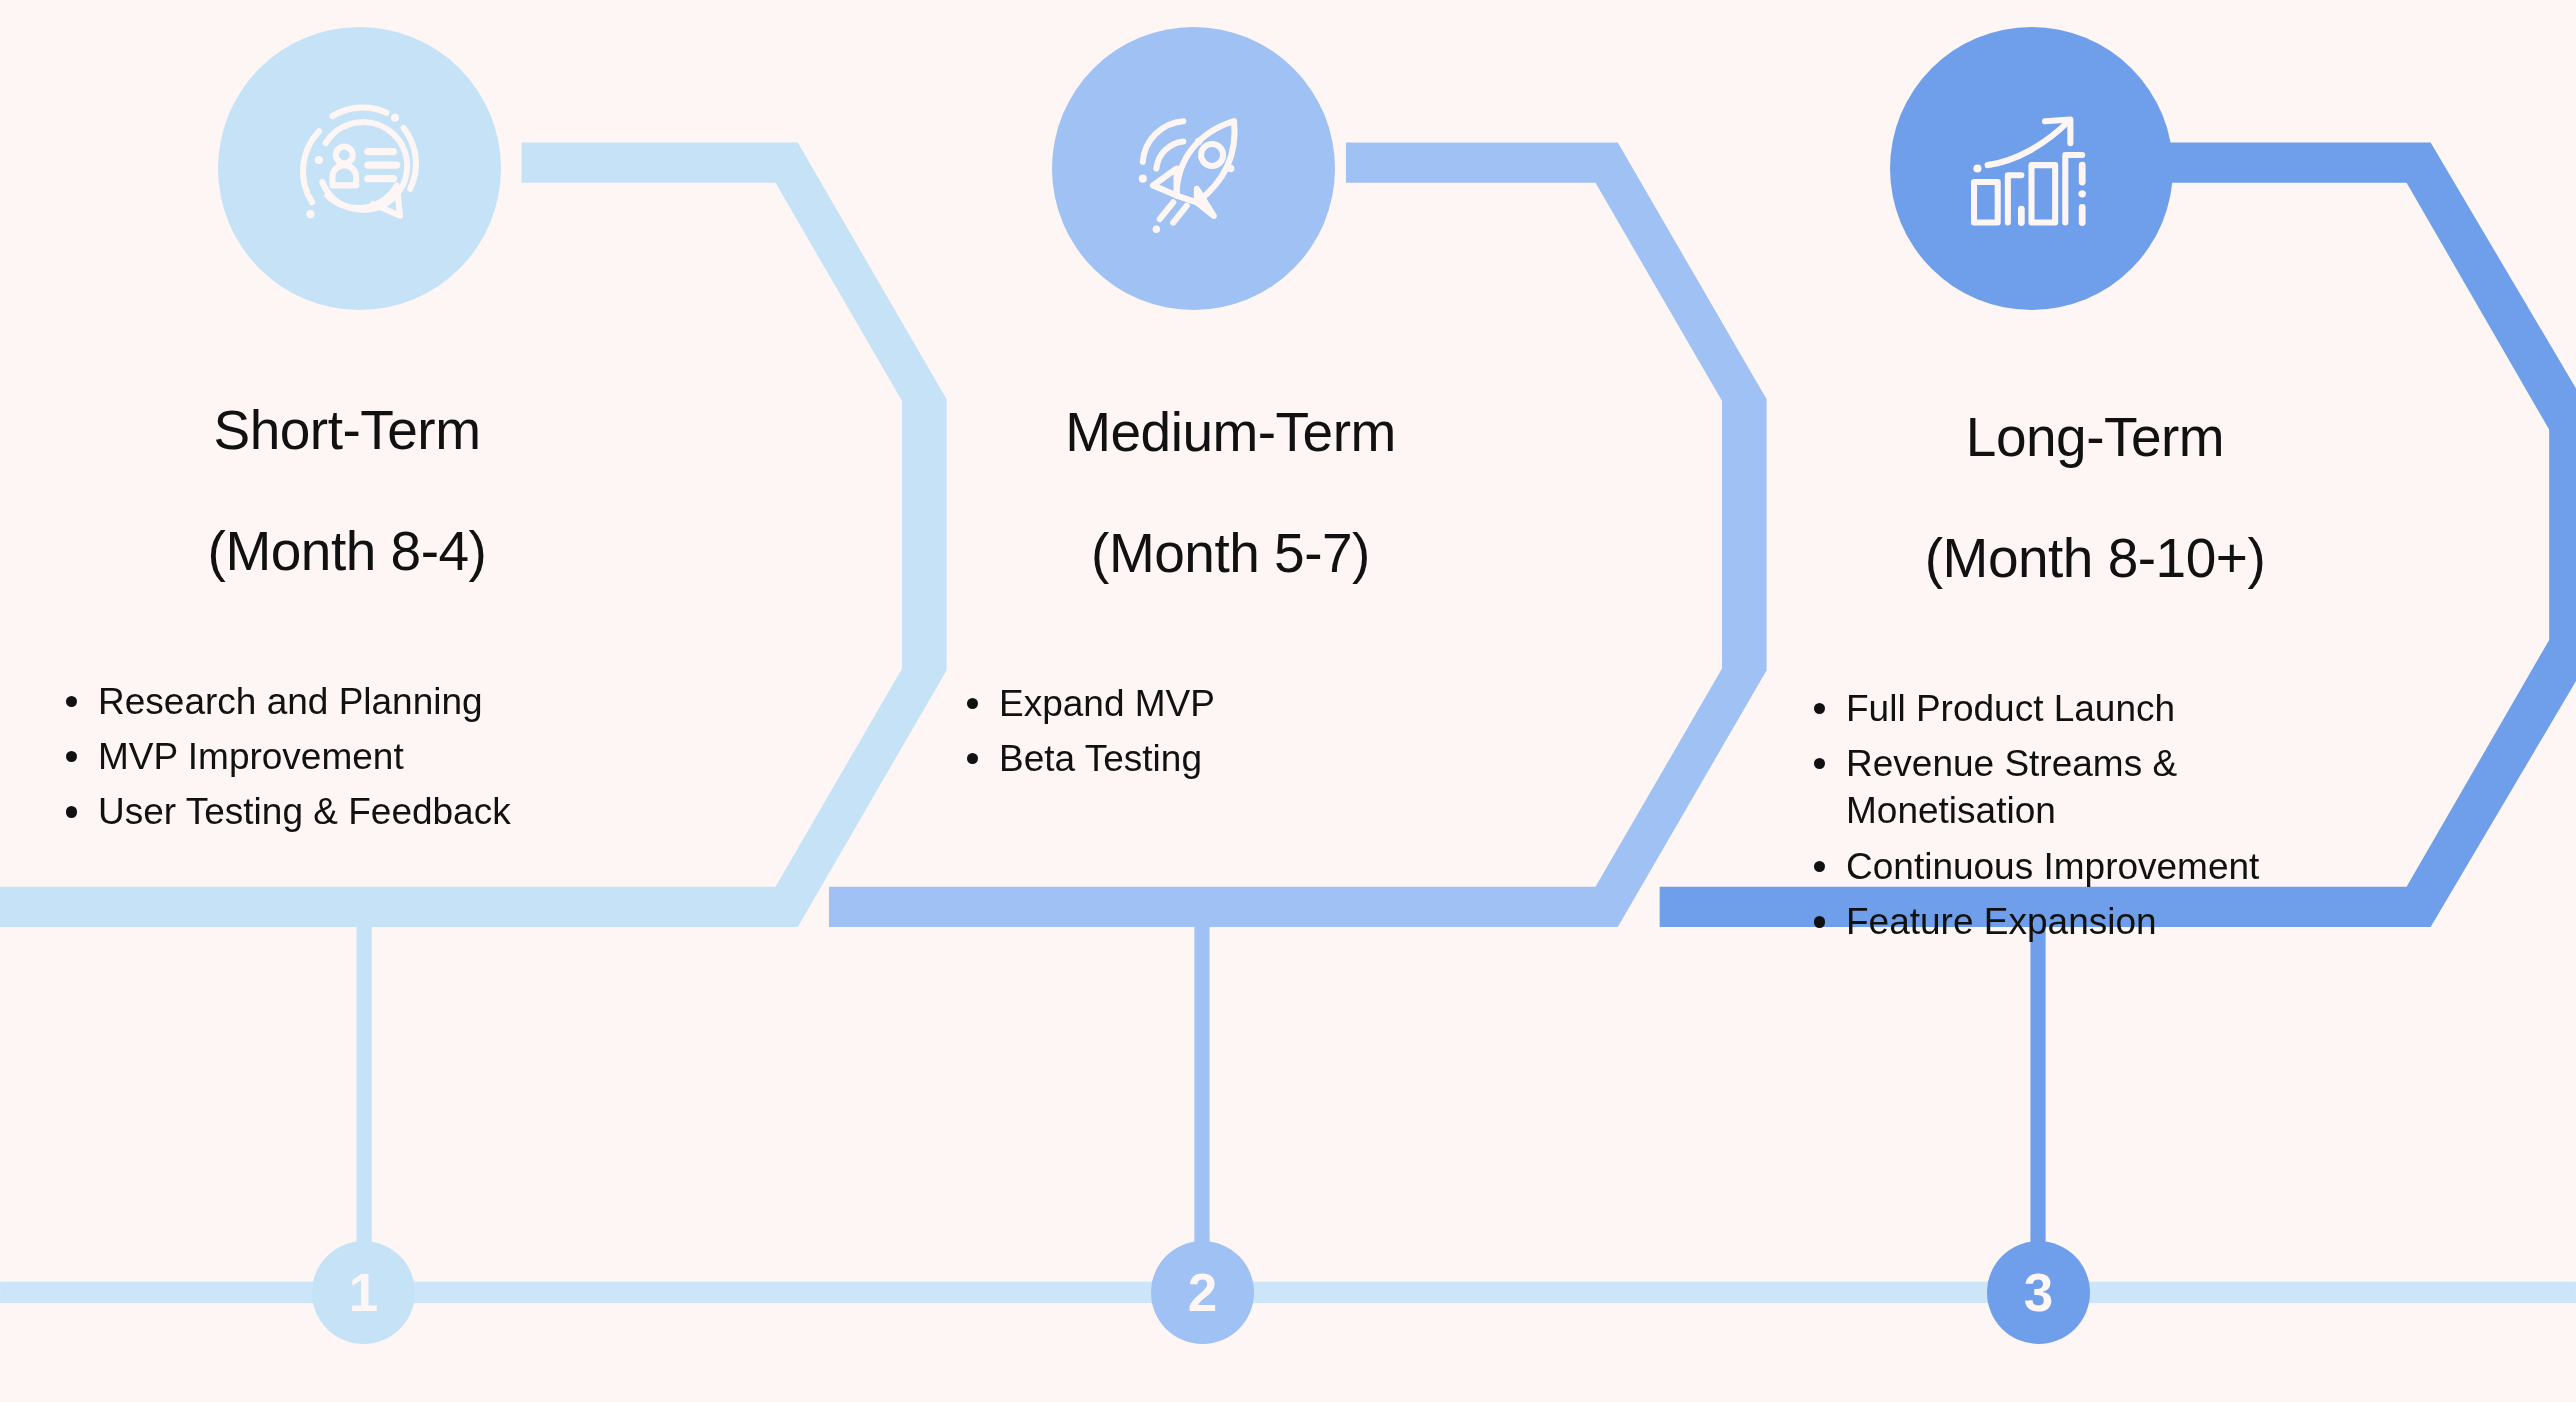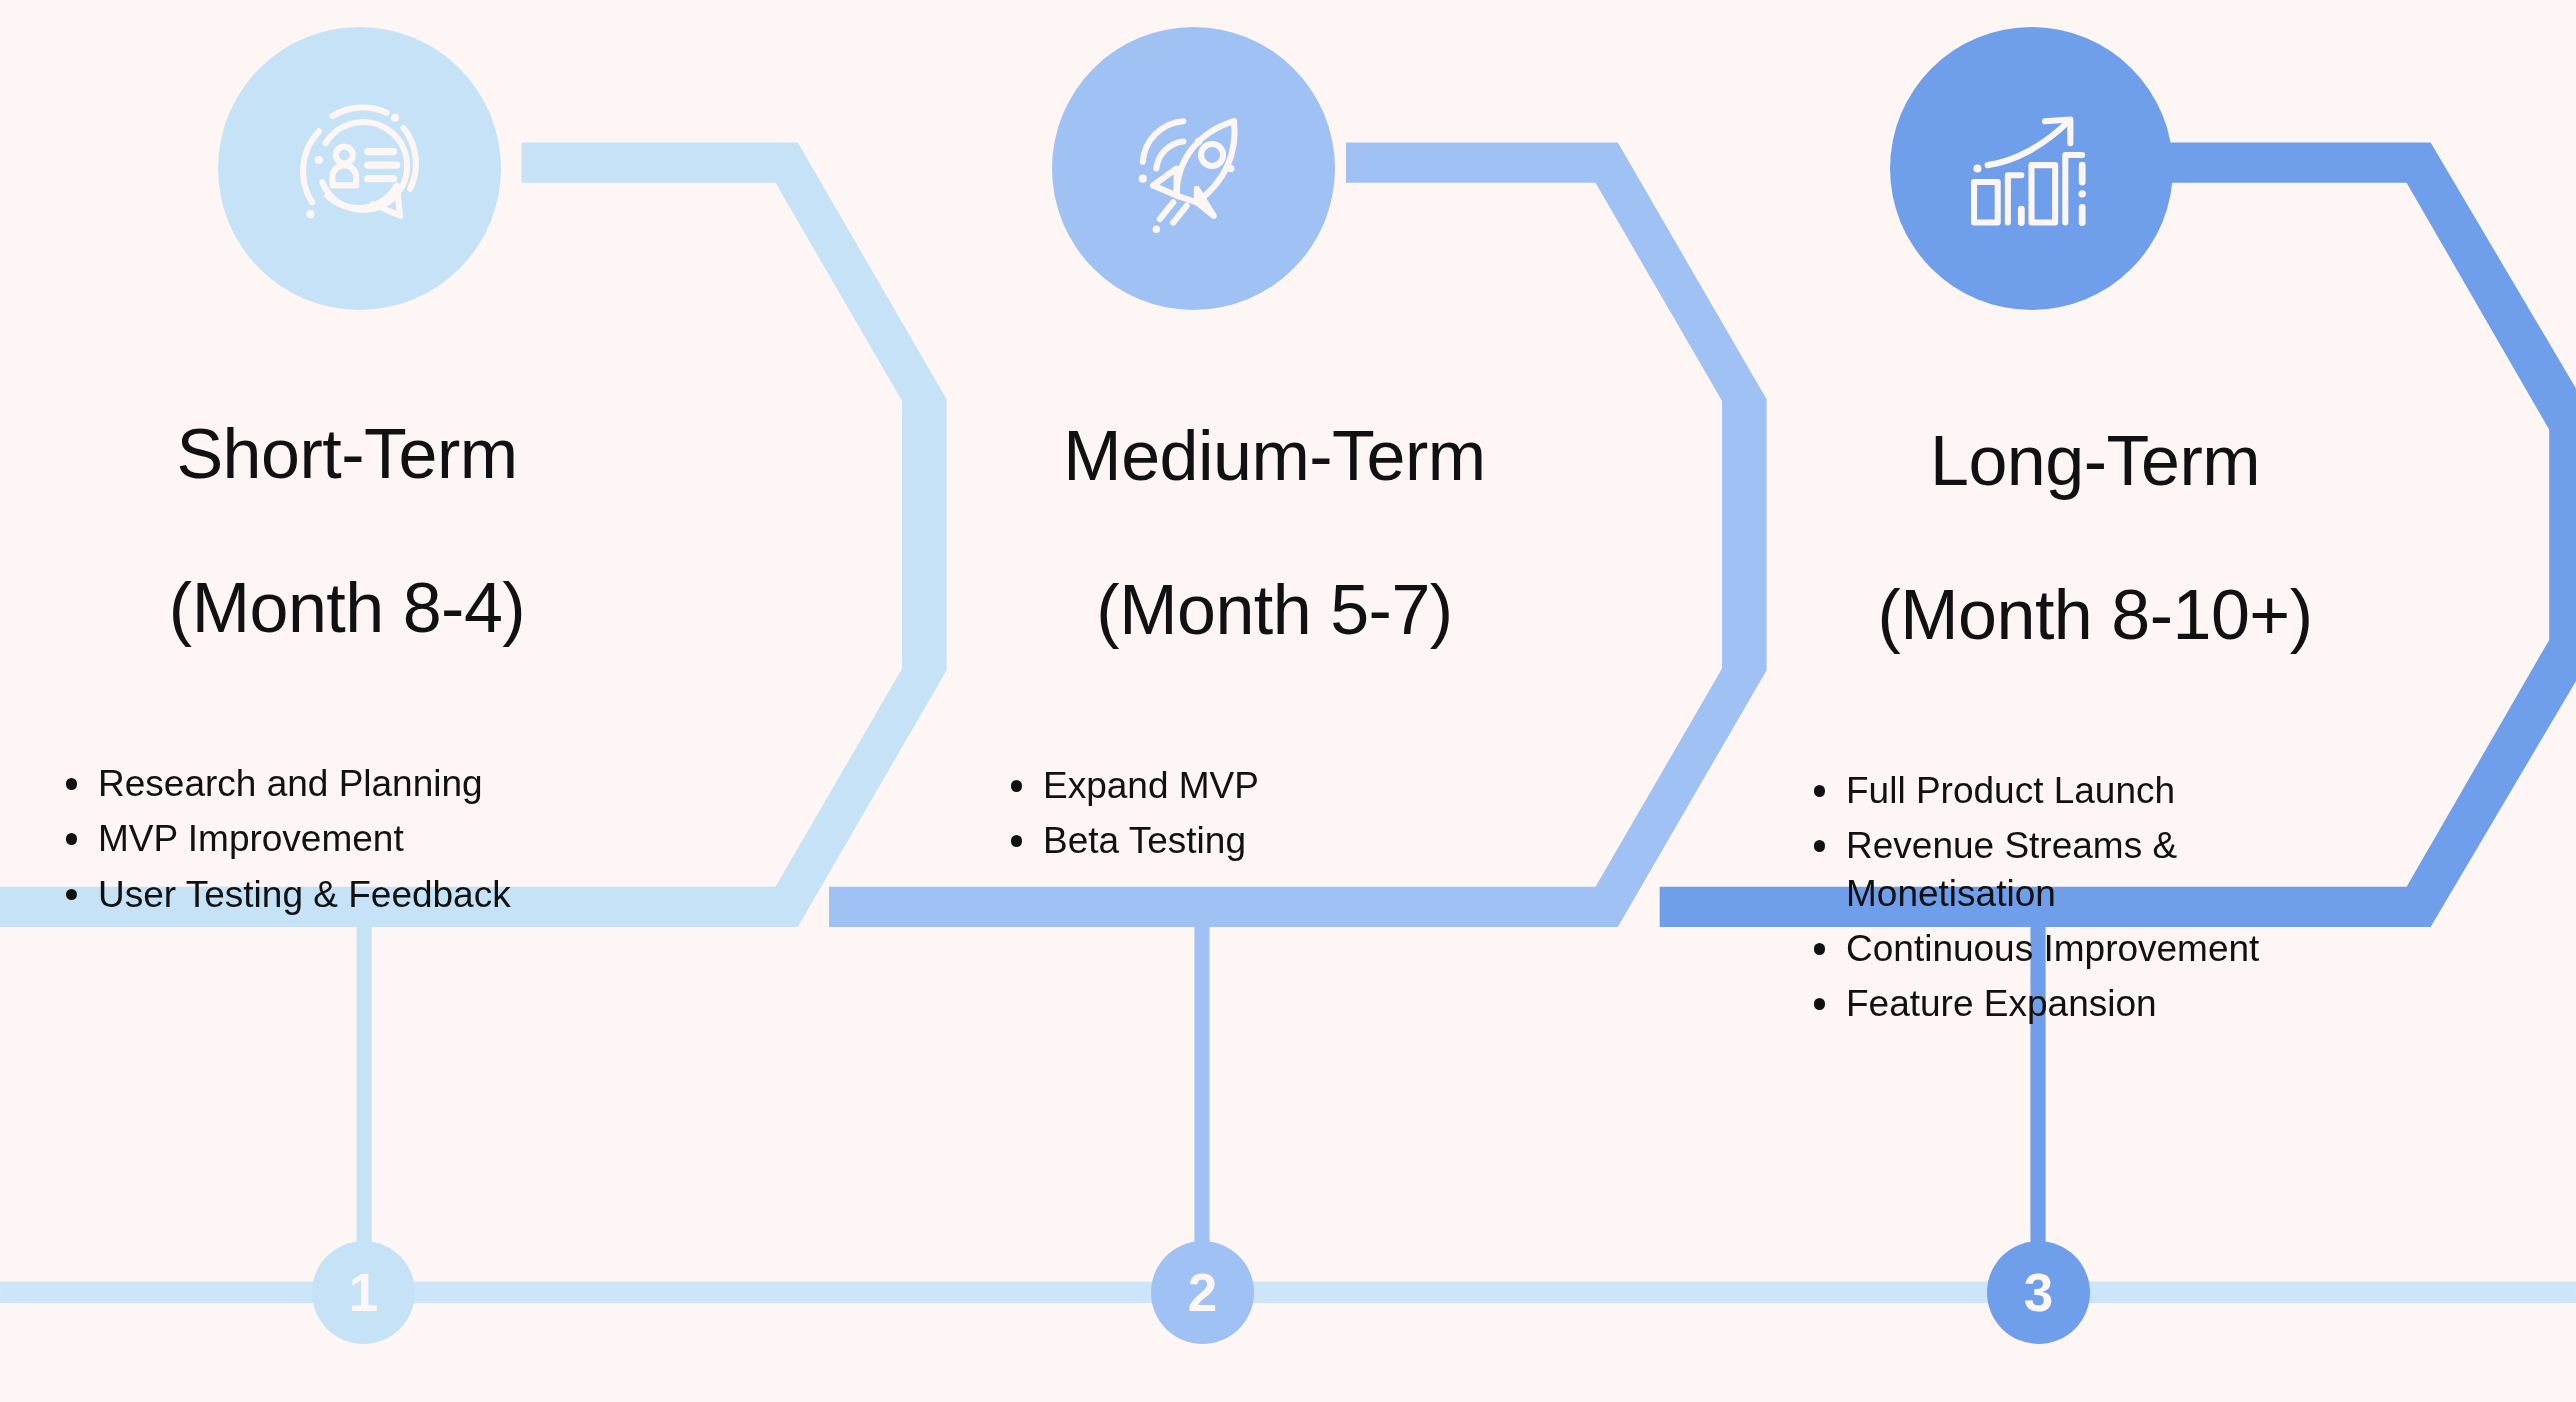--- a/index.html
+++ b/index.html
@@ -34,21 +34,21 @@
     z-index:5;
   }
   .icon-badge svg { width:169px; height:169px; display:block; }
 
   
   .stage-col {
     position:absolute;
     z-index:6;
   }
   .stage-title {
-    font-size:70px;
+    font-size:55px;
     line-height:1.1;
     color:#111111;
     font-weight:400;
     text-align:center;
     letter-spacing:-0.5px;
     white-space:pre-line;
   }
   .stage-list {
     margin-top:36px;
     list-style:none;
@@ -182,21 +182,21 @@
       <div>Short-Term</div>
       <div>(Month 8-4)</div>
     </div>
     <ul class="stage-list">
       <li>Research and Planning</li>
       <li>MVP Improvement</li>
       <li>User Testing &amp; Feedback</li>
     </ul>
   </div>
 
-  <div class="stage-col" style="left:998px; top:341px; width:553px;">
+  <div class="stage-col" style="left:954px; top:341px; width:553px;">
     <div class="stage-title">
       <div>Medium-Term</div>
       <div>(Month 5-7)</div>
     </div>
     <ul class="stage-list">
       <li>Expand MVP</li>
       <li>Beta Testing</li>
     </ul>
   </div>
 

